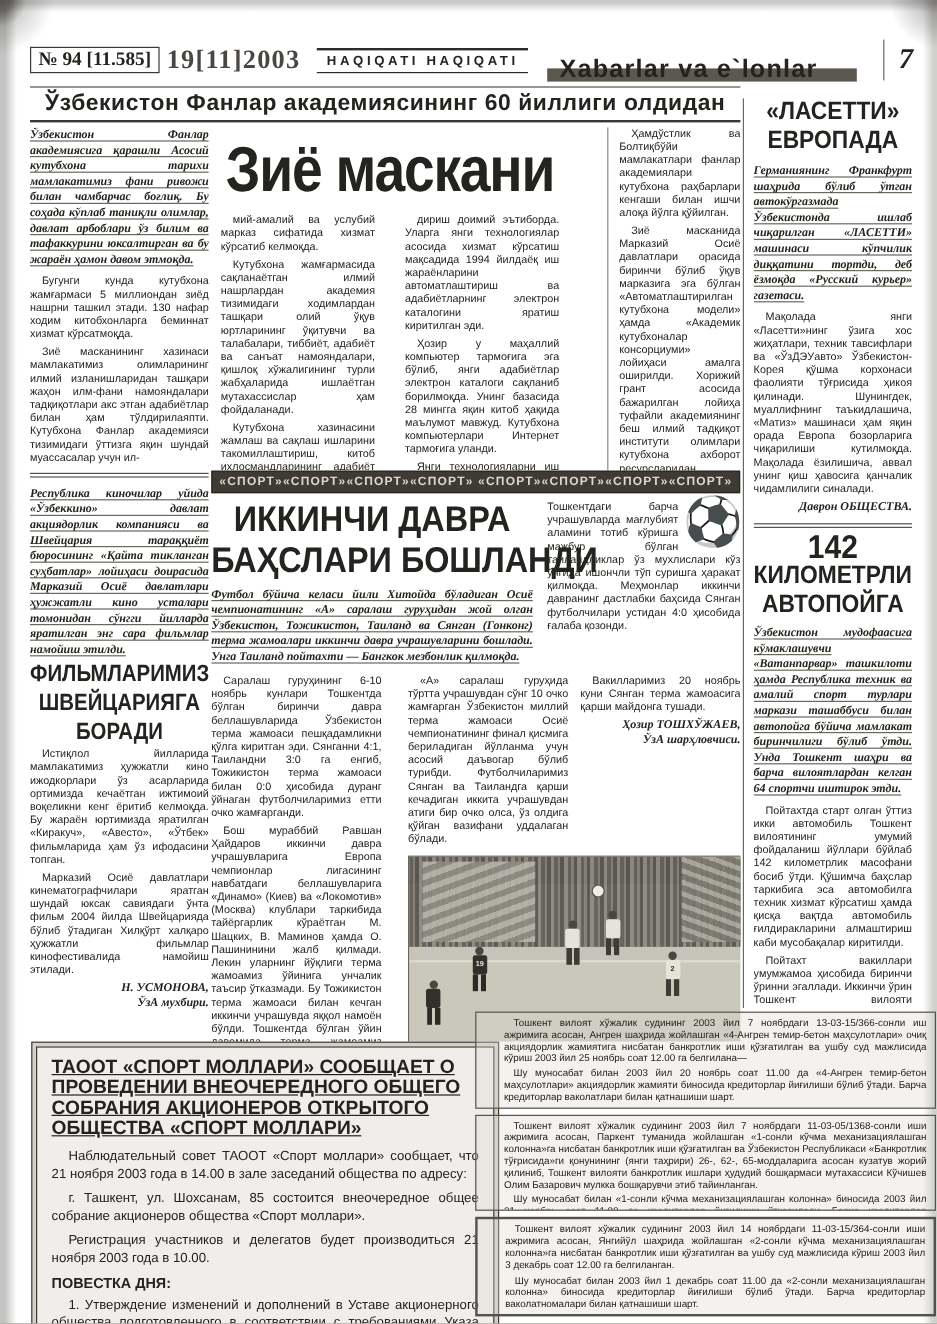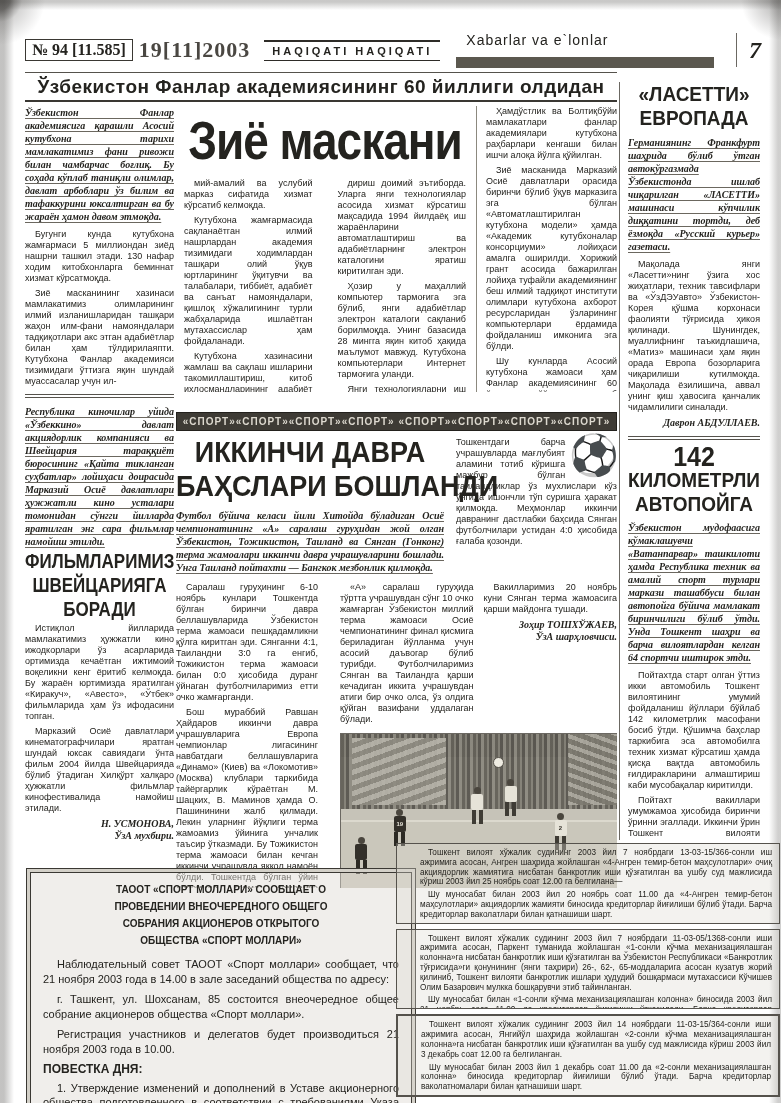--- a/index.html
+++ b/index.html
@@ -19,51 +19,51 @@
       linear-gradient(90deg, rgba(40,38,34,.28) 0 4px, transparent 14px),
       linear-gradient(-90deg, rgba(40,38,34,.22) 0 3px, transparent 12px),
       linear-gradient(rgba(40,38,34,.25) 0 2px, transparent 10px);
   }
   
   .header{position:absolute;left:25px;top:30px;width:736px;height:40px;display:flex;align-items:center;}
   .issue-box{border:1px solid #3a3833;padding:1px 6px;font-family:"Liberation Serif",serif;font-weight:bold;font-size:16px;}
   .issue-date{font-family:"Liberation Serif",serif;font-weight:bold;font-size:22px;color:#4a4742;margin-left:6px;letter-spacing:1px;}
   .masthead{margin-left:14px;border-top:2px solid #2e2c28;border-bottom:1px solid #2e2c28;padding:3px 8px;font-size:11px;font-weight:bold;letter-spacing:3px;white-space:nowrap;}
   .section-wrap{margin-left:16px;flex:1;position:relative;height:40px;}
-  .section-title{font-size:14px;font-weight:normal;letter-spacing:1px;position:absolute;left:10px;top:2px;white-space:nowrap;}
+  .section-title{font-size:21px;font-weight:bold;letter-spacing:1px;position:absolute;left:10px;top:16px;white-space:nowrap;}
   .section-bar{position:absolute;left:0;top:27px;width:258px;height:11px;background:#5b584f;}
   .pageno{font-family:"Liberation Serif",serif;font-style:italic;font-weight:bold;font-size:24px;padding-left:12px;border-left:1px solid #6b6862;height:34px;display:flex;align-items:center;}
   .header-rule{position:absolute;left:25px;top:72px;width:592px;border-top:1px solid #55524c;}
   
   .banner{position:absolute;left:25px;top:76px;width:592px;text-align:center;font-size:19px;font-weight:bold;letter-spacing:.5px;border-bottom:2px solid #3a3833;padding-bottom:2px;}
   
   .body-txt{font-size:9px;line-height:11px;text-align:justify;}
   .body-txt p{margin:0 0 4px 0;text-indent:10px;}
   .lead{font-family:"Liberation Serif",serif;font-style:italic;font-weight:bold;font-size:10px;line-height:13px;text-align:justify;
         text-decoration:underline;text-decoration-color:#6b675f;text-underline-offset:2px;margin:0 0 6px 0;}
   .sig{text-align:right;font-family:"Liberation Serif",serif;font-style:italic;font-weight:bold;font-size:10px;line-height:12px;margin-top:3px;}
   .rule2{border-top:1px solid #55524c;border-bottom:1px solid #55524c;height:2px;margin:7px 0;}
   
   .col-left{position:absolute;left:25px;top:106px;width:149px;height:762px;overflow:hidden;}
   .main-mid{position:absolute;left:184px;top:106px;width:433px;height:286px;overflow:hidden;display:flex;gap:10px;}
   .mid-block{width:282px;}
   .main-title{font-size:46px;font-weight:800;letter-spacing:-1px;transform:scaleY(1.15);transform-origin:top;margin:4px 0 14px 0;text-align:center;white-space:nowrap;}
   .midcols{display:flex;gap:25px;}
   .midcols>div{flex:1;}
-  .col4{flex:1;border-left:1px solid #8c897f;padding-left:9px;}
+  .col4{flex:1;border-left:1px solid #8c897f;padding-left:9px;margin-left:30px;}
   
   .vrule{position:absolute;left:619px;top:82px;width:1px;height:758px;background:#6b6862;}
   .sidebar{position:absolute;left:628px;top:84px;width:132px;height:756px;overflow:hidden;}
   .side-title{font-size:19px;font-weight:800;text-align:center;line-height:22px;margin:0 0 8px 0;transform:scaleY(1.1);}
   .side-title .big{font-size:25px;display:block;}
   .sidebar .body-txt{font-size:9px;}
   
   .films-title{font-size:17px;font-weight:800;text-align:center;line-height:21px;margin:6px 0;transform:scaleY(1.15);}
   
-  .sport{position:absolute;left:176px;top:412px;width:441px;height:476px;overflow:hidden;}
+  .sport{position:absolute;left:176px;top:392px;width:441px;height:476px;overflow:hidden;}
   .sport-banner{background:#3e3b35;color:#ddd9cf;font-weight:bold;font-size:10px;letter-spacing:1px;text-align:center;padding:3px 0;white-space:nowrap;overflow:hidden;border:1px solid #23211d;}
   .sport-head{display:flex;gap:12px;margin-top:6px;}
   .sport-head-left{width:268px;}
   .sport-title{font-size:27px;font-weight:800;text-align:center;line-height:31px;transform:scaleY(1.1);margin:2px 0 8px 0;white-space:nowrap;}
   .sport-intro{flex:1;font-size:9px;line-height:11px;text-align:justify;}
   .ball{float:right;font-size:40px;line-height:40px;margin:-2px -2px 2px 4px;color:#1d1b18;}
   .sport-body{display:flex;gap:22px;margin-top:2px;}
   .sport-c1{width:142px;}
   .sport-right{flex:1;}
   .sport-right-cols{display:flex;gap:10px;}
@@ -83,21 +83,21 @@
   .player .head{width:7px;height:7px;border-radius:50%;background:#4a463e;margin:0 auto;}
   .player .torso{width:12px;height:16px;margin:0 auto;border-radius:2px;font-size:6px;font-weight:bold;line-height:16px;}
   .player .legs{width:11px;height:14px;margin:0 auto;background:
      linear-gradient(90deg,#3f3c35 0 40%, transparent 40% 60%, #3f3c35 60% 100%);}
   .jersey-dark .torso{background:#33302a;color:#e8e5da;}
   .jersey-dark .legs{background:linear-gradient(90deg,#2c2a24 0 40%, transparent 40% 60%, #2c2a24 60% 100%);}
   .jersey-white .torso{background:#e6e3d8;color:#33302a;}
   .fball{position:absolute;width:9px;height:9px;border-radius:50%;background:#efece2;border:1px solid #55524a;}
   
   .ru-box{position:absolute;left:30px;top:872px;width:356px;height:224px;border:1px solid #3a3833;box-shadow:0 0 0 3px #d3d0c8, 0 0 0 4px #3a3833;padding:8px 12px;overflow:hidden;background:rgba(221,218,210,.45);}
-  .ru-title{font-size:10px;font-weight:800;text-align:center;line-height:17px;margin:0 0 8px 0;}
+  .ru-title{font-size:16px;font-weight:800;line-height:17px;margin:0 0 8px 0;text-decoration:underline;}
   .ru-box .body-txt{font-size:11px;line-height:14.5px;}
   .ru-box .body-txt p{margin-bottom:6px;text-indent:14px;}
   .agenda-label{font-weight:800;font-size:12px;margin:2px 0 4px 0;}
   .notices{position:absolute;left:396px;top:843px;width:384px;height:254px;display:flex;flex-direction:column;gap:5px;}
   .notice{border:1px solid #55524c;padding:4px 7px;font-size:8.2px;line-height:9.8px;text-align:justify;overflow:hidden;flex:1;background:rgba(221,218,210,.35);}
   .notice p{margin:0 0 3px 16px;text-indent:8px;}
   .notice .nb{font-weight:800;}
   .notice:last-child{border-width:2px;}
 </style>
 </head>
@@ -167,21 +167,21 @@
   <div class="sidebar">
     <div>
       <div class="side-title">
         <span>«ЛАСЕТТИ»</span><br>
         <span>ЕВРОПАДА</span>
       </div>
       <div class="lead">Германиянинг Франкфурт шаҳрида бўлиб ўтган автокўргазмада Ўзбекистонда ишлаб чиқарилган «ЛАСЕТТИ» машинаси кўпчилик диққатини тортди, деб ёзмоқда «Русский курьер» газетаси.</div>
       <div class="body-txt">
         <p>Мақолада янги «Ласетти»нинг ўзига хос жиҳатлари, техник тавсифлари ва «ЎзДЭУавто» Ўзбекистон-Корея қўшма корхонаси фаолияти тўғрисида ҳикоя қилинади. Шунингдек, муаллифнинг таъкидлашича, «Матиз» машинаси ҳам яқин орада Европа бозорларига чиқарилиши кутилмоқда. Мақолада ёзилишича, аввал унинг қиш ҳавосига қанчалик чидамлилиги синалади.</p>
       </div>
-      <div class="sig">Даврон АБДУЛЛАЕВ.</div>
+      <div class="sig">Даврон ОБЩЕСТВА.</div>
     </div>
     <div class="rule2"></div>
     <div>
       <div class="side-title">
         <span class="big">142</span>
         <span>КИЛОМЕТРЛИК</span><br>
         <span>АВТОПОЙГА</span>
       </div>
       <div class="lead">Ўзбекистон мудофаасига кўмаклашувчи «Ватанпарвар» ташкилоти ҳамда Республика техник ва амалий спорт турлари маркази ташаббуси билан автопойга бўйича мамлакат биринчилиги бўлиб ўтди. Унда Тошкент шаҳри ва барча вилоятлардан келган 64 спортчи иштирок этди.</div>
       <div class="body-txt">
@@ -214,21 +214,21 @@
 
       </div>
       <div class="sport-right">
         <div class="sport-right-cols">
           <div class="body-txt">
             <p>«А» саралаш гуруҳида тўртта учрашувдан сўнг 10 очко жамғарган Ўзбекистон миллий терма жамоаси Осиё чемпионатининг финал қисмига бериладиган йўлланма учун асосий даъвогар бўлиб турибди. Футболчиларимиз Сянган ва Таиландга қарши кечадиган иккита учрашувдан атиги бир очко олса, ўз олдига қўйган вазифани уддалаган бўлади.</p>
           </div>
           <div class="body-txt">
             <p>Вакилларимиз 20 ноябрь куни Сянган терма жамоасига қарши майдонга тушади.</p>
             <div class="sig">
-              <span>Зоҳир ТОШХЎЖАЕВ,</span><br>
+              <span>Ҳозир ТОШХЎЖАЕВ,</span><br>
               <span>ЎзА шарҳловчиси.</span>
             </div>
           </div>
         </div>
         <div class="photo">
           <div class="crowd"></div>
           <div class="stand"></div>
           <div class="stand2"></div>
           <div class="pitchline"></div>
           <div class="player jersey-dark" style="left:18%;top:40%;">

